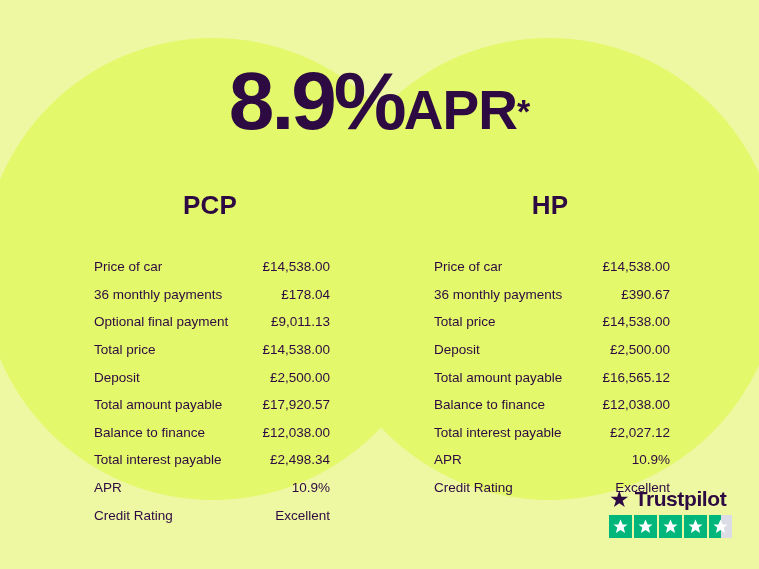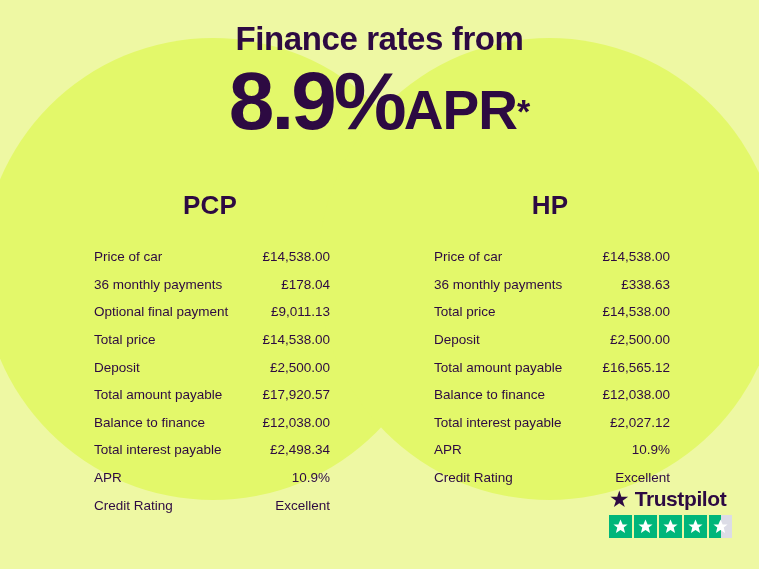--- a/index.html
+++ b/index.html
@@ -86,21 +86,21 @@
     top: 190px;
     width: 300px;
   }
   .col-left { left: 60px; }
   .col-right { left: 400px; }
   .col-title {
     text-align: center;
     color: #2d0a42;
     font-size: 26px;
     font-weight: bold;
-    margin-bottom: 22px;
+    margin-bottom: 32px;
     letter-spacing: 0.2px;
   }
   .row {
     display: flex;
     justify-content: space-between;
     align-items: baseline;
     color: #2d0a42;
     font-size: 13.5px;
     padding: 6.3px 30px 6.3px 34px;
   }
@@ -169,21 +169,20 @@
   .tp-box svg { position: relative; z-index: 2; }
 </style>
 </head>
 <body>
 
 <div class="stage">
   <div class="circle circle-left"></div>
   <div class="circle circle-right"></div>
 
   <div class="content">
-    <div class="headline">Finance rates from</div>
 
     <div class="rate-row">
       <span class="rate-big">8.9%</span><span class="rate-apr">APR</span><span class="rate-star">*</span>
     </div>
 
     <div class="col col-left">
       <div class="col-title">PCP</div>
 
       <div class="row">
         <span class="label">Price of car</span>
@@ -229,21 +228,21 @@
 
     <div class="col col-right">
       <div class="col-title">HP</div>
 
       <div class="row">
         <span class="label">Price of car</span>
         <span class="value">£14,538.00</span>
       </div>
       <div class="row bold">
         <span class="label">36 monthly payments</span>
-        <span class="value">£338.63</span>
+        <span class="value">£390.67</span>
       </div>
       <div class="row">
         <span class="label">Total price</span>
         <span class="value">£14,538.00</span>
       </div>
       <div class="row">
         <span class="label">Deposit</span>
         <span class="value">£2,500.00</span>
       </div>
       <div class="row">

